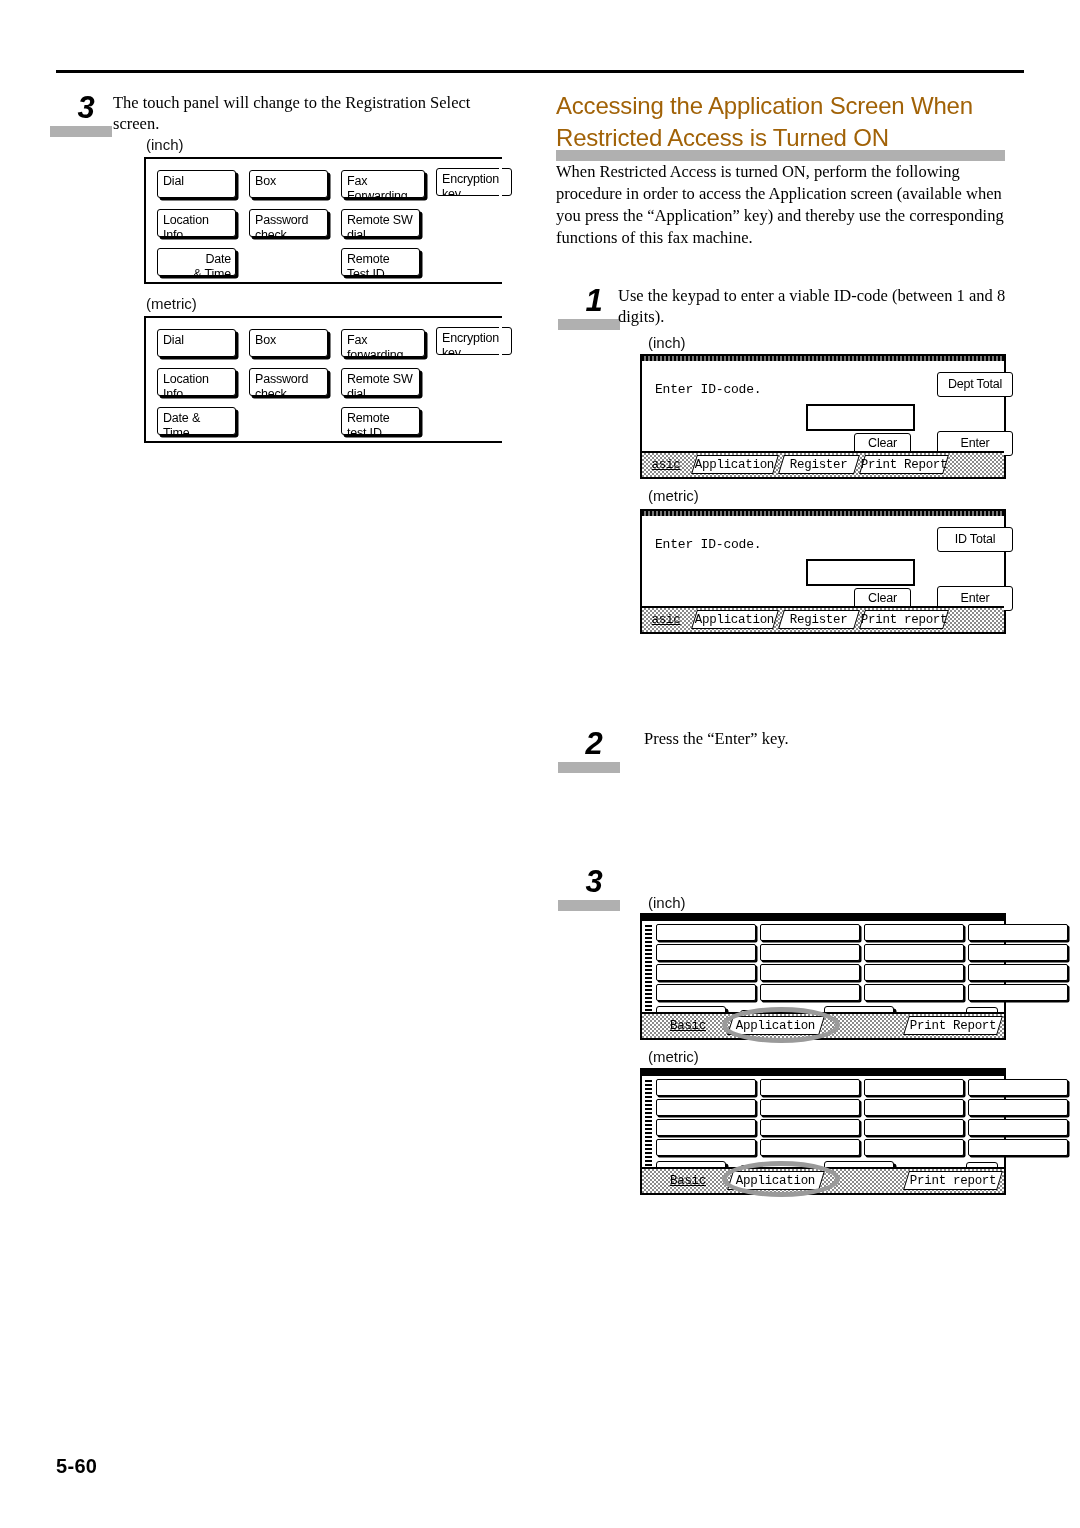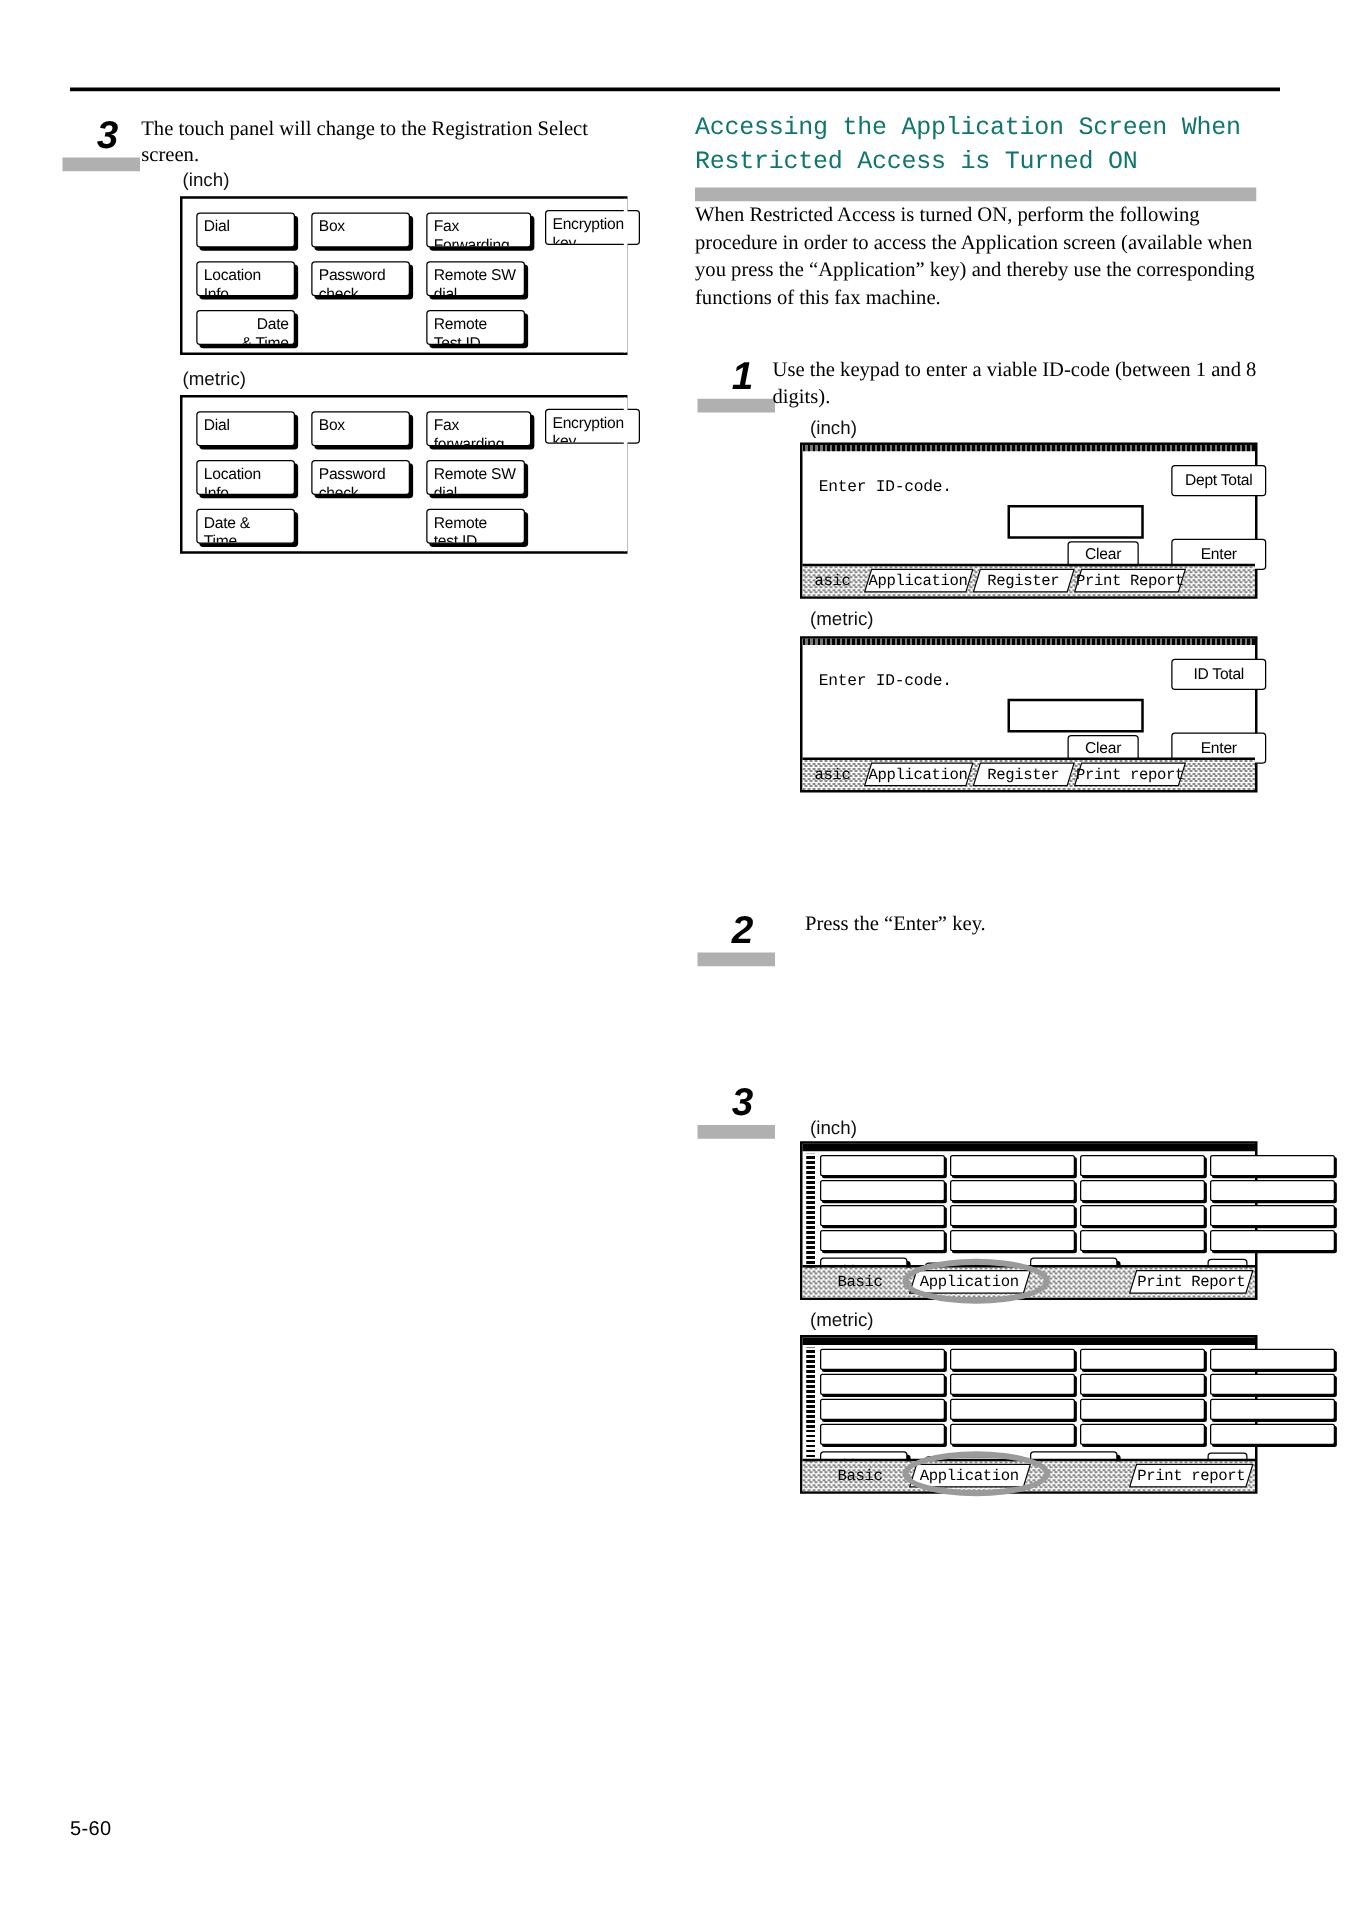--- a/index.html
+++ b/index.html
@@ -12,35 +12,35 @@
 
   
   .runhead{position:absolute;left:56px;top:44px;width:968px;
            font-family:"Liberation Sans",sans-serif;font-size:19px;
            letter-spacing:.2px;color:#111;}
   .runhead .sec{margin-right:9px;}
   .headrule{position:absolute;left:56px;top:70px;width:968px;height:3px;background:#000;}
 
   
   .pagenum{position:absolute;left:56px;top:1455px;
-           font-family:"Liberation Sans",sans-serif;font-weight:normal;
-           font-size:16px;letter-spacing:.3px;}
+           font-family:"Liberation Sans",sans-serif;font-weight:bold;
+           font-size:20px;letter-spacing:.3px;}
 
   
   .step{position:absolute;width:74px;}
   .step .num{font-family:"Liberation Sans",sans-serif;font-weight:bold;
              font-size:31px;font-style:italic;line-height:1;
              text-align:center;padding-left:2px;}
   .step .bar{width:62px;height:11px;background:#b0b0b0;margin:3px auto 0 2px;}
 
   .steptext{position:absolute;font-size:16.5px;line-height:1.28;}
 
   
-  .h1{position:absolute;font-family:Liberation Mono, monospace;
-      font-size:20px;line-height:1.33;letter-spacing:-.2px;color:#0f766e;}
+  .h1{position:absolute;font-family:Liberation Sans, sans-serif;
+      font-size:24px;line-height:1.33;letter-spacing:-.2px;color:#a16207;}
   .h1rule{position:absolute;height:11px;background:#b0b0b0;}
 
   .body{position:absolute;font-size:16.5px;line-height:1.33;}
 
   .caplabel{position:absolute;font-family:"Liberation Sans",sans-serif;
             font-size:15px;color:#111;}
 
   
   .lcd{position:absolute;background:#fff;border:2px solid #000;
        font-family:"Liberation Mono",monospace;box-sizing:border-box;}
@@ -69,21 +69,21 @@
   .tabbar{position:absolute;left:0;right:0;bottom:0;height:24px;
           background:repeating-conic-gradient(#8a8a8a 0% 25%,#ffffff 0% 50%) 0 0/4px 4px;
           border-top:2px solid #000;}
   .tab{position:absolute;top:2px;height:19px;background:#fff;
        border:1.5px solid #000;
        font-family:"Liberation Mono",monospace;font-size:12.5px;
        letter-spacing:-.3px;display:flex;align-items:center;justify-content:center;
        transform:skewX(-17deg);box-sizing:border-box;}
   .tab span{display:block;transform:skewX(17deg);white-space:nowrap;}
   .tab.flat{border:none;background:transparent;transform:none;}
-  .tab.flat span{transform:none;}
+  .tab.flat span{transform:none;text-decoration:underline;}
 
   
   .gridcell{position:absolute;border:1.5px solid #000;border-radius:2px;
             background:#fff;box-shadow:1.5px 1.5px 0 0 #000;box-sizing:border-box;}
   .scrollrail{position:absolute;width:7px;
               background:repeating-linear-gradient(0deg,#000 0 2px,#fff 2px 4px);}
 
   
   .hl{position:absolute;border:5px solid #9a9a9a;border-radius:50%;
       box-sizing:border-box;pointer-events:none;}

